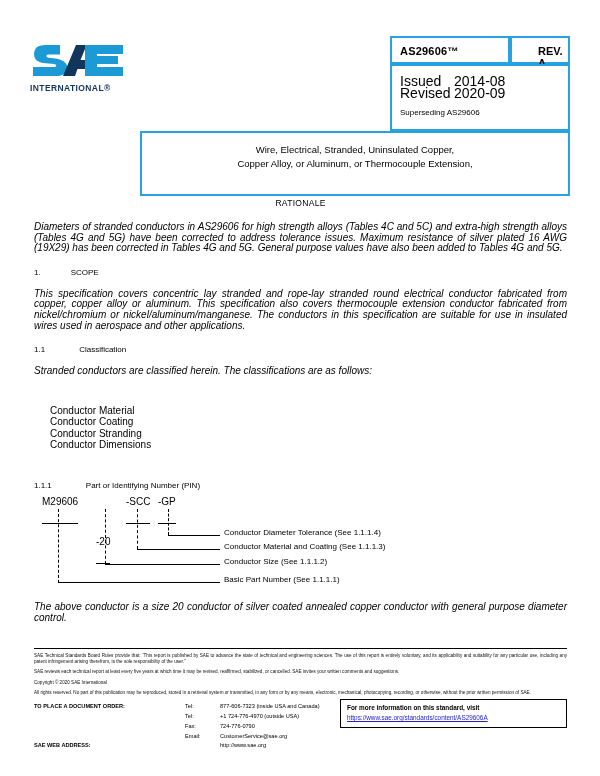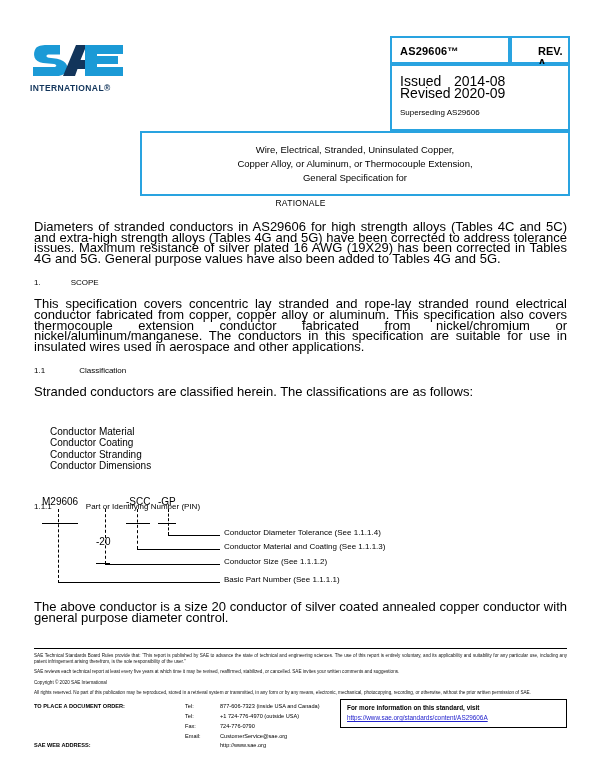--- a/index.html
+++ b/index.html
@@ -38,21 +38,21 @@
   #box-name{left:110px;top:95px;width:430px;height:65px;}
   #box-name .t{
     position:absolute;left:0;right:0;top:10px;text-align:center;
     font-size:9.5px;line-height:14px;
   }
 
   
   .body{position:absolute;left:34px;top:198px;width:533px;}
   .center{text-align:center;}
   p.par{
-    font-size:13px;line-height:10.6px;text-align:justify;margin:0;
+    font-size:10px;line-height:10.6px;text-align:justify;margin:0;font-style:italic;
   }
   .hd{font-size:8px;margin:0;}.sp12{height:12px;}.sp14{height:14px;}
   .rationale-ttl{font-size:8.5px;letter-spacing:.3px;}
   .classlist{font-size:10px;line-height:11.5px;margin:16px;}
   .sec-num{display:inline-block;}
   .tab1{display:inline-block;width:34px;}
   .tab2{display:inline-block;width:30px;}
 
   
   .pin{position:absolute;left:34px;top:496px;width:470px;height:92px;}
@@ -128,21 +128,20 @@
       <div class="meta-row meta-val r1">2014-08</div>
       <div class="meta-row meta-lab r2">Revised</div>
       <div class="meta-row meta-val r2">2020-09</div>
       <div class="meta-sup">Superseding AS29606</div>
     </div>
 
     <div class="hbox" id="box-name">
       <div class="t">
         <div>Wire, Electrical, Stranded, Uninsulated Copper,</div>
         <div>Copper Alloy, or Aluminum, or Thermocouple Extension,</div>
-        <div>General Specification for</div>
       </div>
     </div>
   </div>
 
   <div class="body">
 
     <div class="center rationale-ttl">RATIONALE</div>
     <div class="sp14"></div>
     <p class="par">Diameters of stranded conductors in AS29606 for high strength alloys (Tables 4C and 5C) and extra-high strength alloys (Tables 4G and 5G) have been corrected to address tolerance issues. Maximum resistance of silver plated 16 AWG (19X29) has been corrected in Tables 4G and 5G. General purpose values have also been added to Tables 4G and 5G.</p>
 

